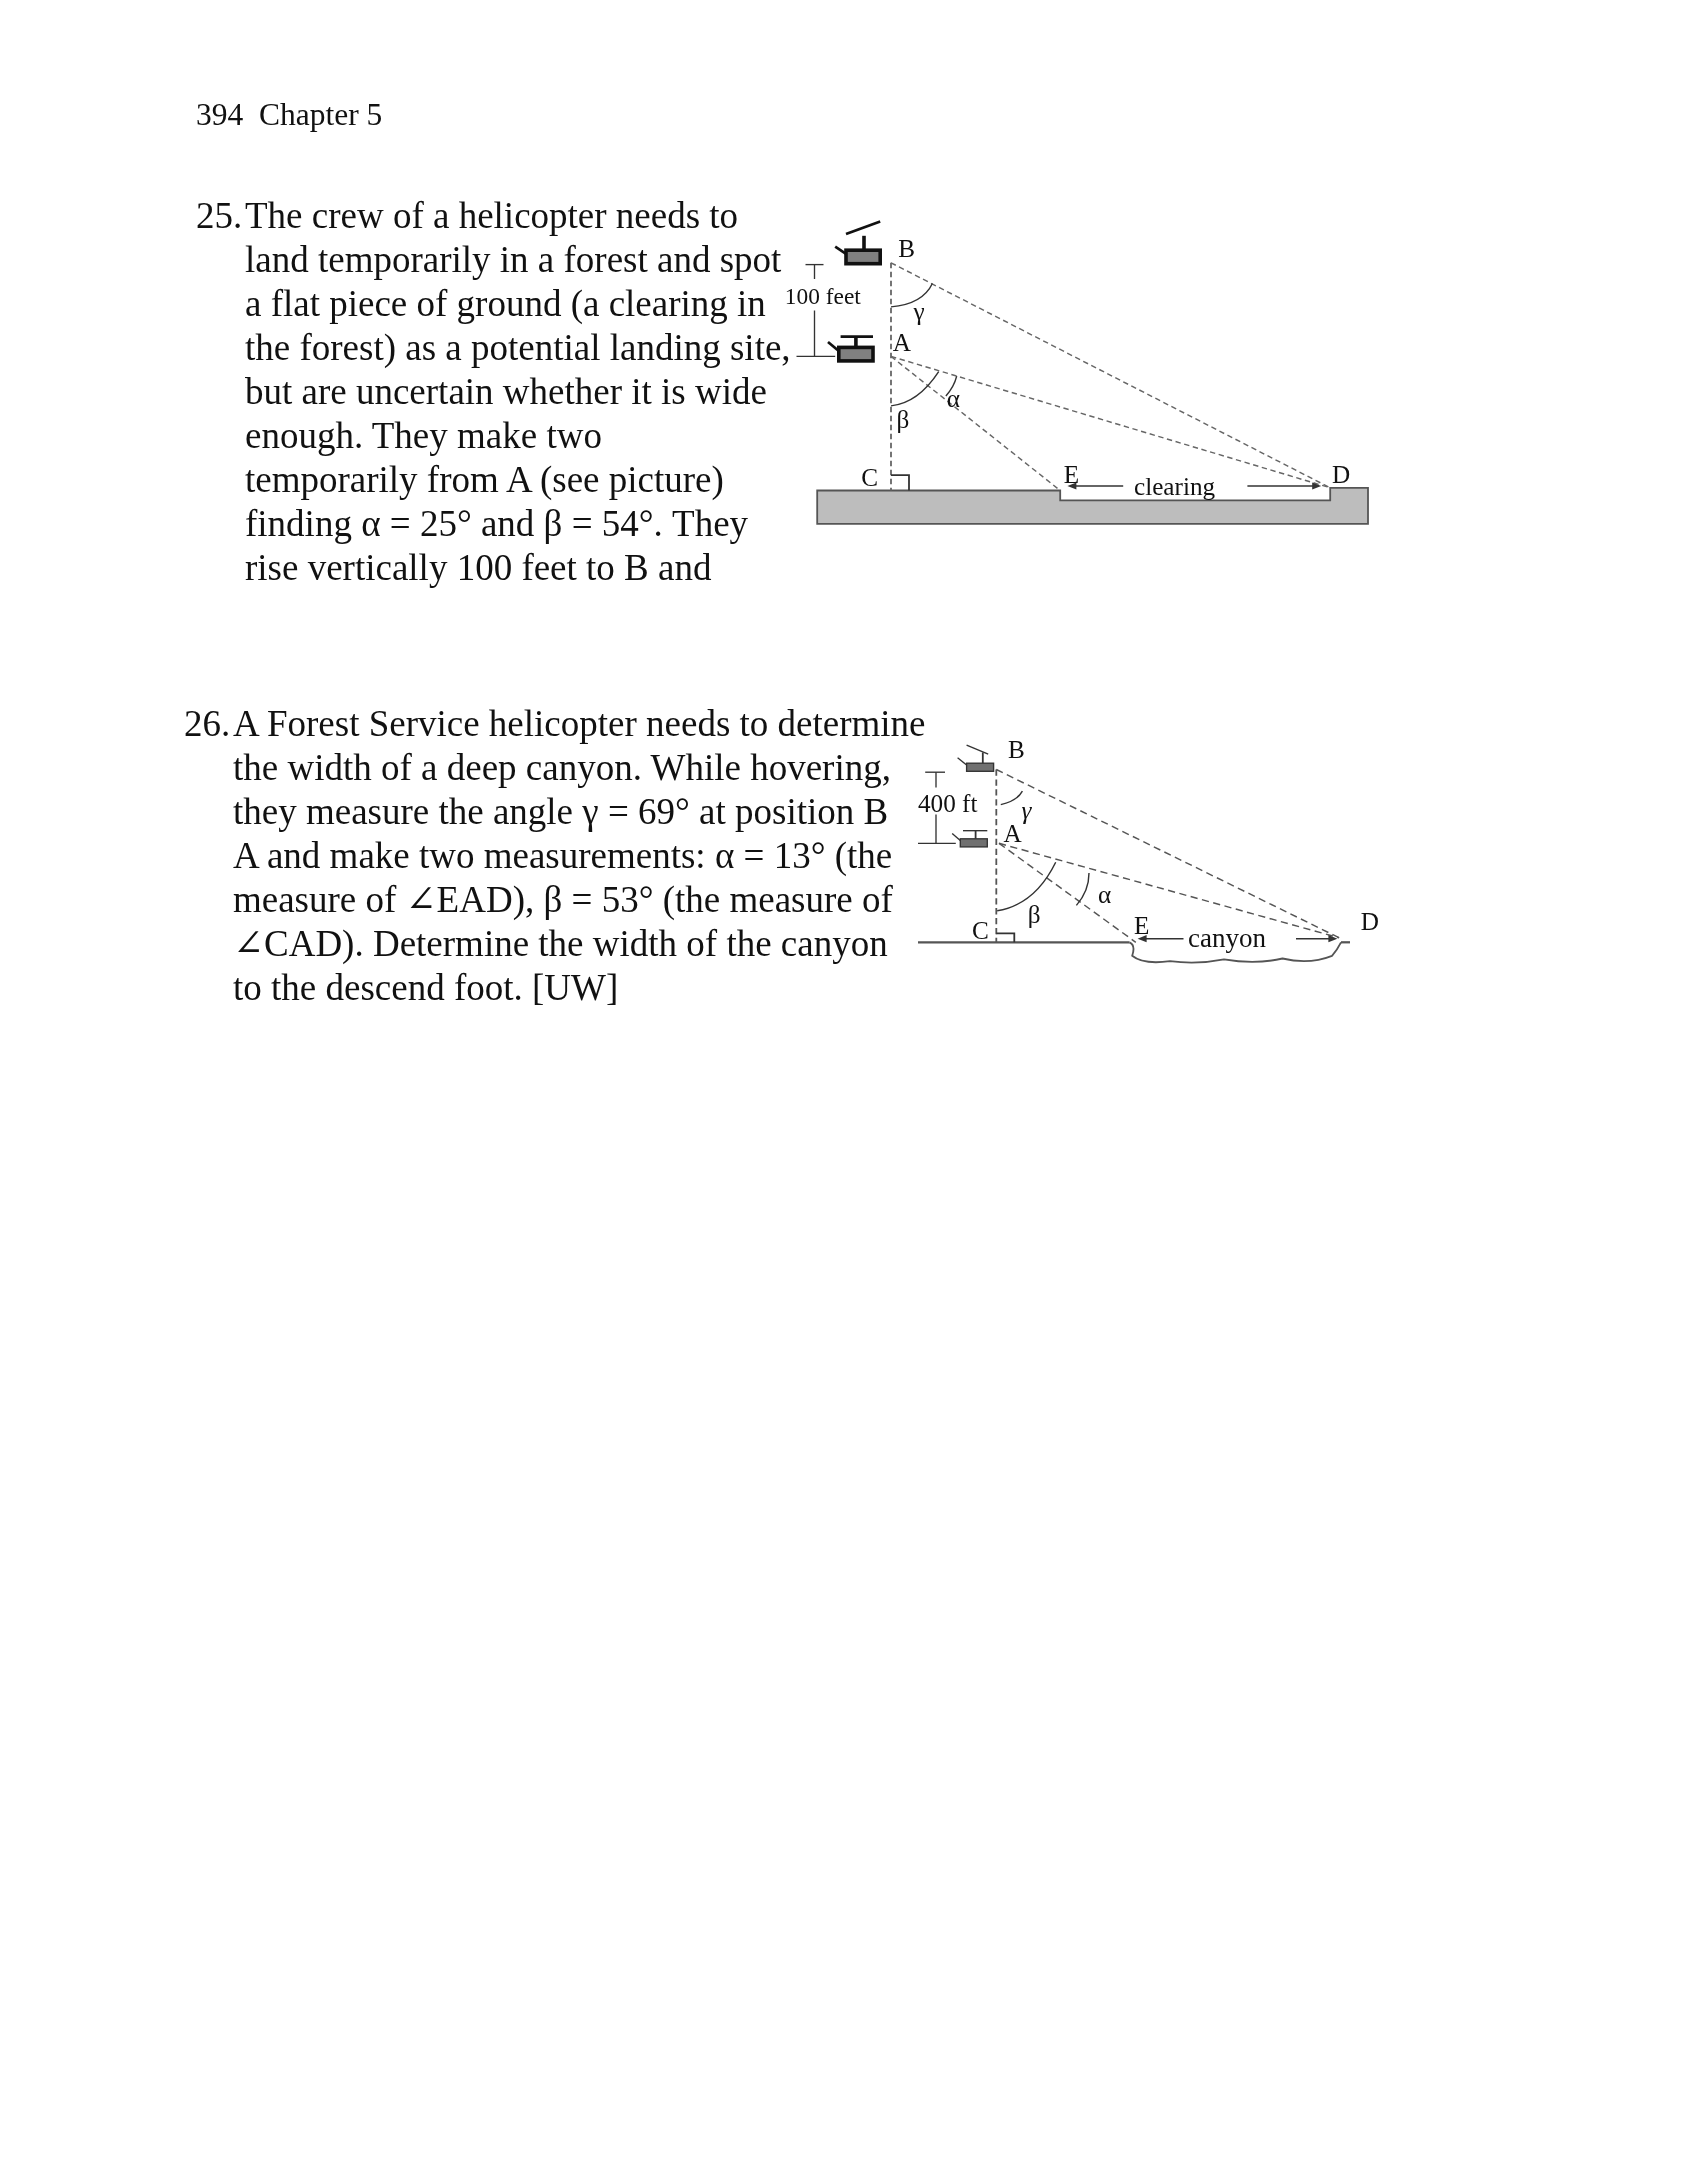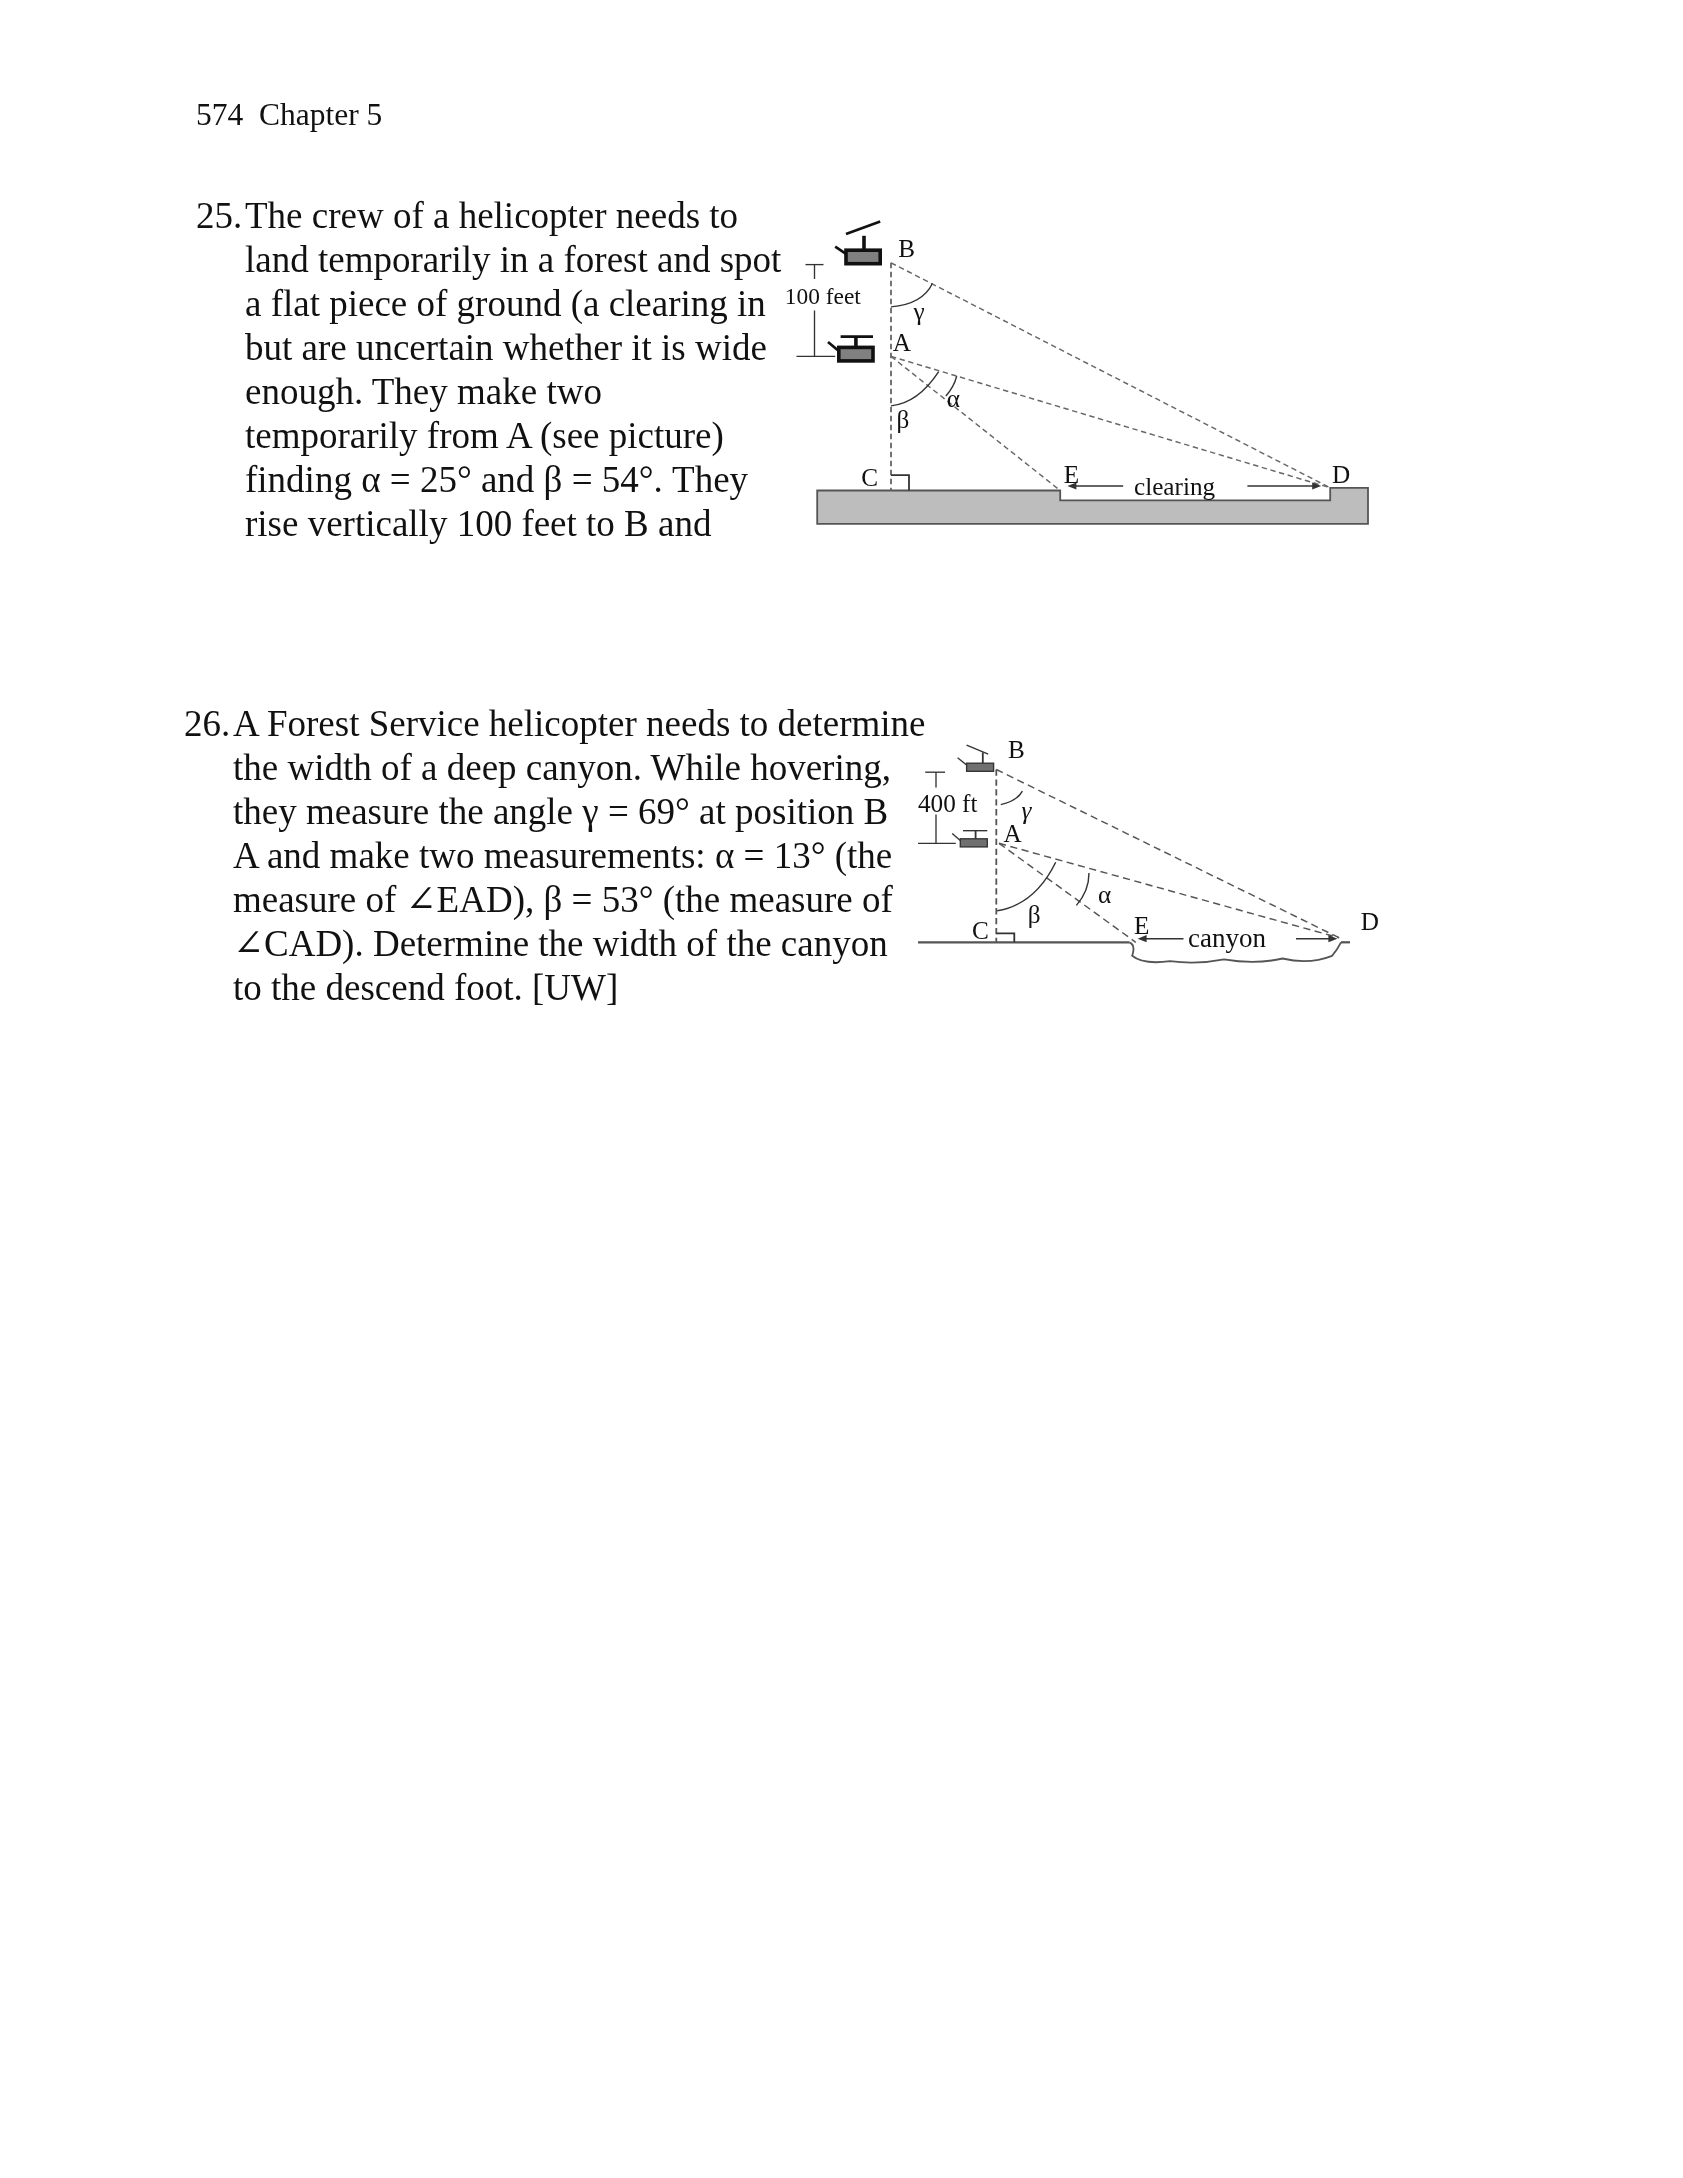--- a/index.html
+++ b/index.html
@@ -10,28 +10,29 @@
   .prob .line { white-space:nowrap; display:block; }
   .prob .num { display:inline-block; width:49px; }
   .prob .ind { padding-left:49px; }
   .diagram { position:absolute; }
   svg text { font-family:"Liberation Serif","DejaVu Serif",serif; fill:#111; }
 </style>
 </head>
 <body>
 
 <div class="hdr">
-  <span>574</span>&nbsp;
+  <span>394</span>&nbsp;
   <span>Chapter 5</span>
 </div>
 
 <div class="prob" style="left:196px; top:194px;">
   <span class="line"><span class="num">25.</span><span>The crew of a helicopter needs to</span></span>
   <span class="line ind">land temporarily in a forest and spot</span>
   <span class="line ind">a flat piece of ground (a clearing in</span>
+  <span class="line ind">the forest) as a potential landing site,</span>
   <span class="line ind">but are uncertain whether it is wide</span>
   <span class="line ind">enough. They make two</span>
   <span class="line ind">temporarily from A (see picture)</span>
   <span class="line ind">finding α = 25° and β = 54°. They</span>
   <span class="line ind">rise vertically 100 feet to B and</span>
 </div>
 
 <svg class="diagram" style="left:774px; top:216px;" width="612" height="315" viewBox="0 0 680 350">
 
   <path d="M48,305 L318,305 L318,316 L618,316 L618,302 L660,302 L660,342 L48,342 Z" fill="#bdbdbd" stroke="#555" stroke-width="2"></path>

